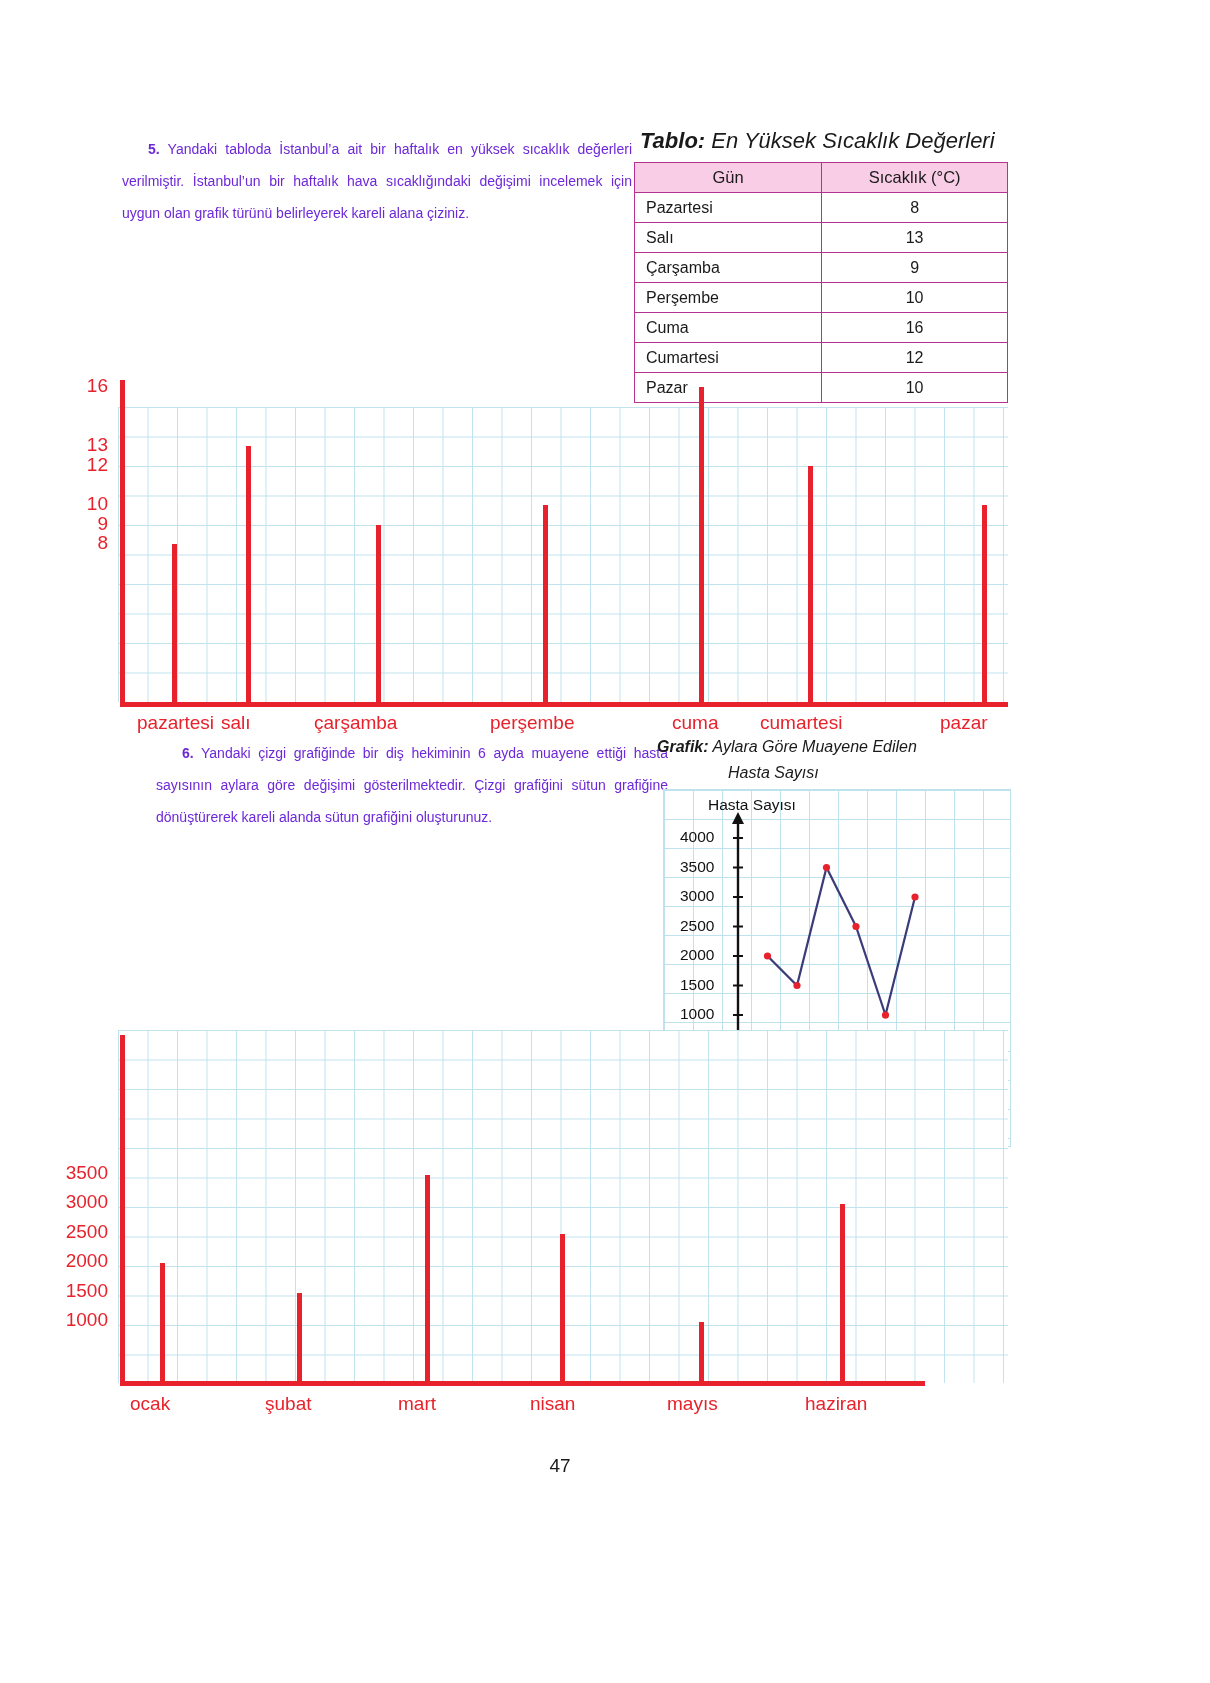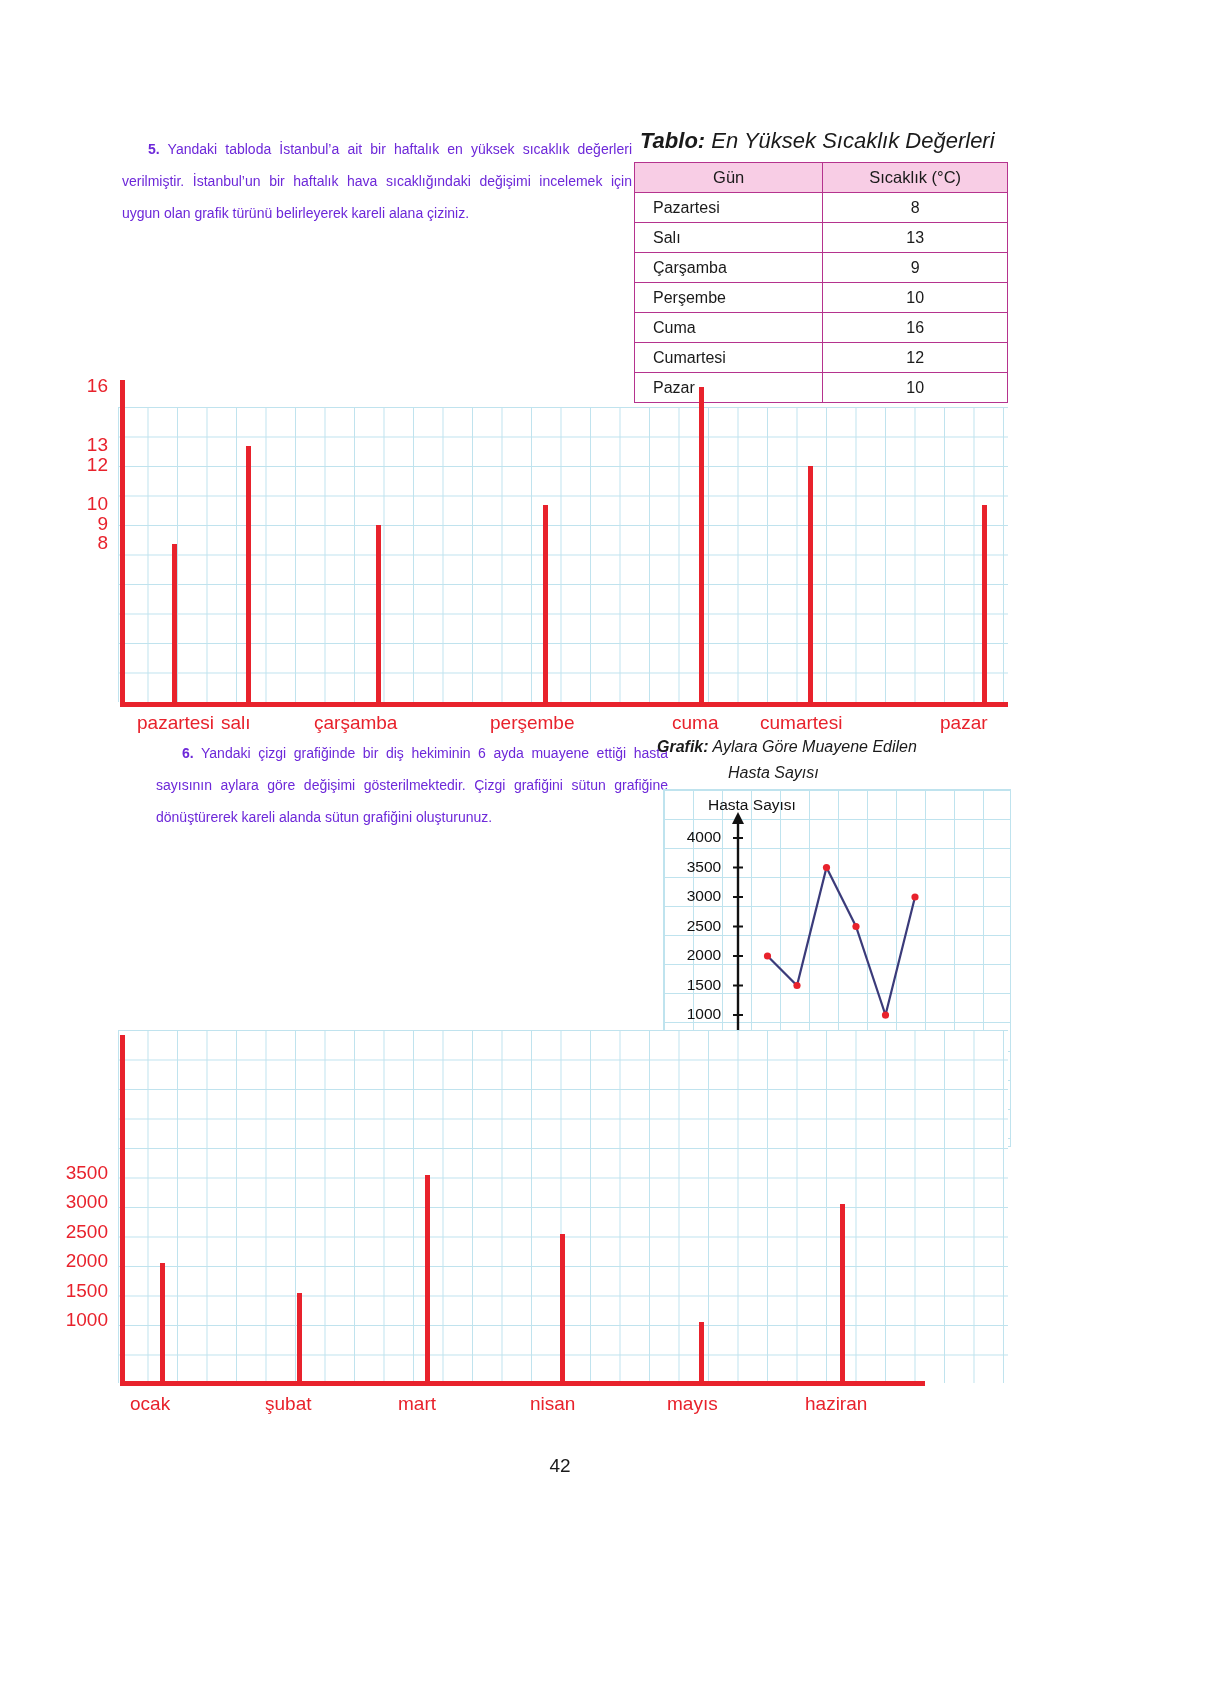--- a/index.html
+++ b/index.html
@@ -39,21 +39,21 @@
   .tbl-caption b { font-style: italic; font-weight: bold; }
 
   table.data-table {
     border-collapse: collapse;
     width: 374px;
     font-size: 16px;
   }
   table.data-table td, table.data-table th {
     border: 1px solid #b5338e;
     height: 29px;
-    padding: 0 18px;
+    padding: 0 11px;
     font-weight: normal;
   }
   table.data-table thead th {
     background: #f8cde5;
     text-align: center;
     font-size: 16.5px;
   }
   table.data-table tbody td.day { text-align: left; }
   table.data-table tbody td.val { text-align: center; }
   .col-day { width: 186px; }
@@ -112,21 +112,21 @@
 
   .mini-ylab {
     position: absolute;
     font-size: 15.5px;
     color: #111;
   }
   .mini-ytick {
     position: absolute;
     font-size: 15.5px;
     color: #111;
-    text-align: center;
+    text-align: left;
     width: 48px;
   }
   .mini-xtick {
     position: absolute;
     font-size: 14.5px;
     color: #111;
     transform: rotate(-90deg);
     transform-origin: left top;
     white-space: nowrap;
   }
@@ -302,13 +302,13 @@
     <div class="bar" style="left:699px; top:322px; height:64px;"></div>
     <div class="bar" style="left:840px; top:204px; height:182px;"></div>
     <div class="xlab" style="left:130px; top:393px;">ocak</div>
     <div class="xlab" style="left:265px; top:393px;">şubat</div>
     <div class="xlab" style="left:398px; top:393px;">mart</div>
     <div class="xlab" style="left:530px; top:393px;">nisan</div>
     <div class="xlab" style="left:667px; top:393px;">mayıs</div>
     <div class="xlab" style="left:805px; top:393px;">haziran</div>
   </div>
 
-<div class="page-no" style="left:530px; top:1455px; width:60px;">42</div>
+<div class="page-no" style="left:530px; top:1455px; width:60px;">47</div>
 
 </body></html>

